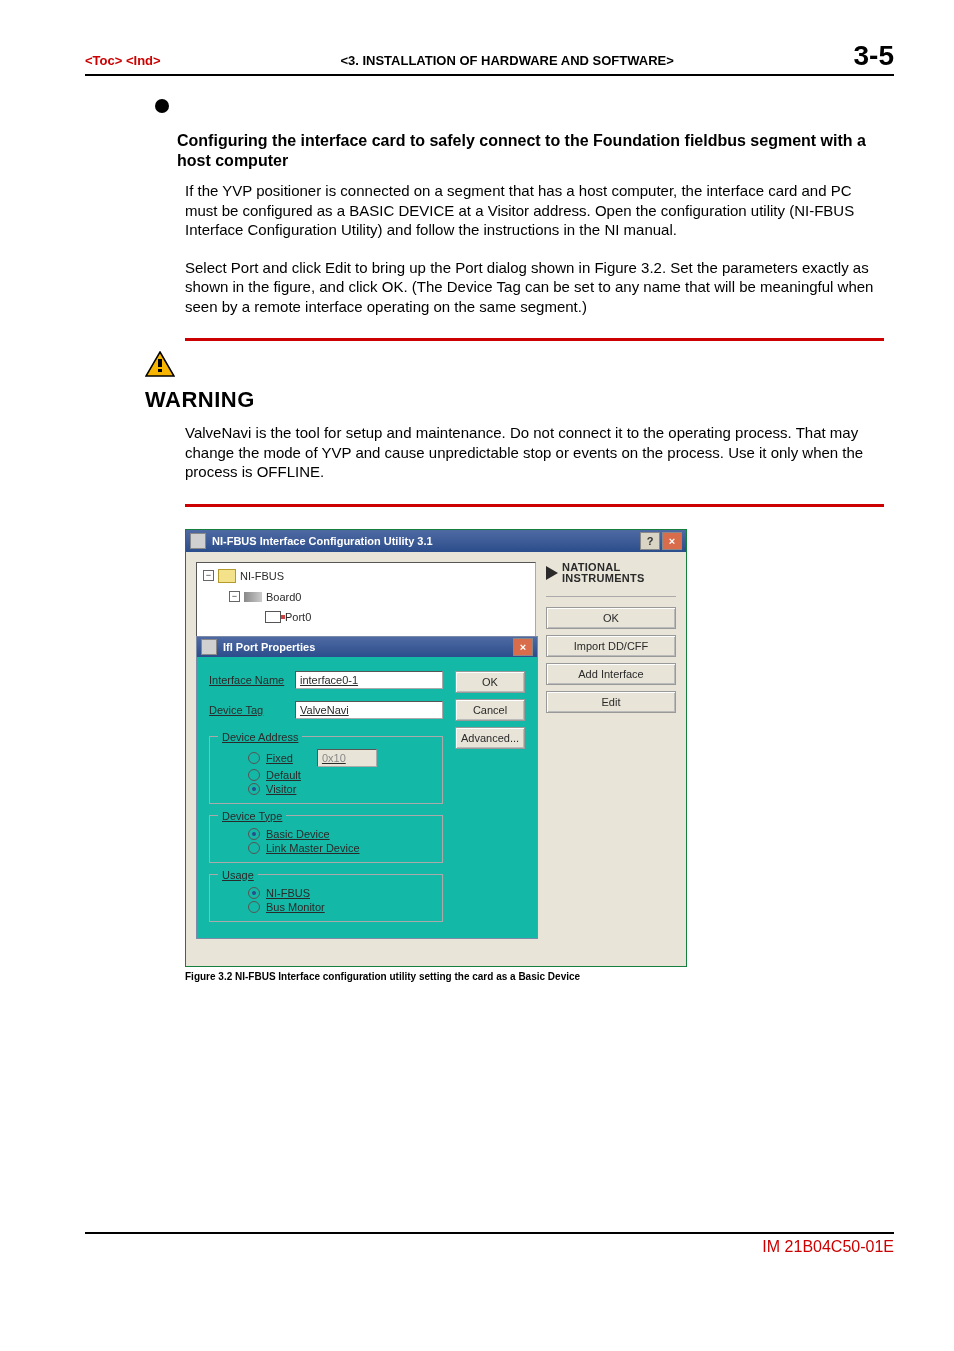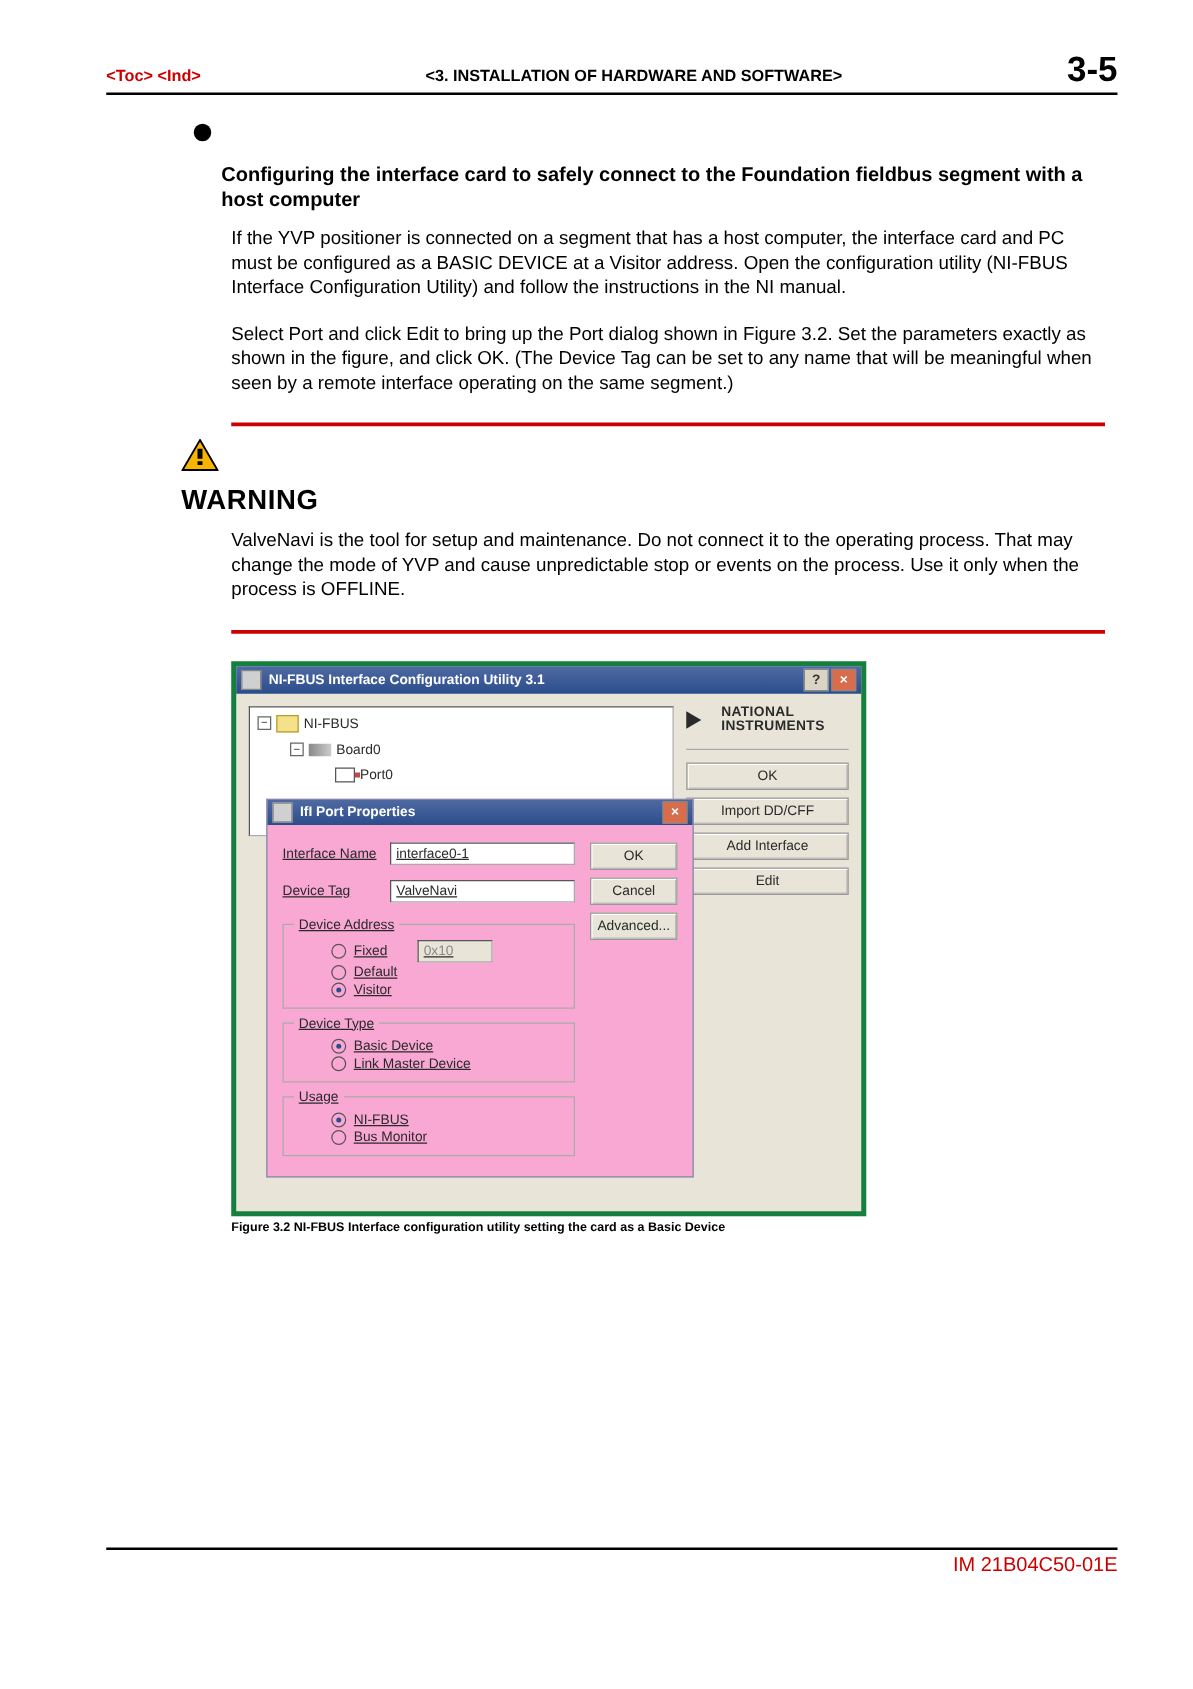--- a/index.html
+++ b/index.html
@@ -86,21 +86,21 @@
   .warn-title {
     font-weight: bold;
     font-size: 22px;
     letter-spacing: 0.5px;
   }
   .figure-wrap {
     margin-top: 22px;
   }
   .app-window {
     width: 500px;
-    border: 4px solid #15803d;
+    border: 1px solid #15803d;
     background: #e8e4d8;
     font-family: Tahoma, Arial, sans-serif;
     font-size: 11px;
     color: #2a2a2a;
     position: relative;
   }
   .titlebar {
     background: linear-gradient(#4f6aa3, #2b4d8b);
     color: #fff;
     font-weight: bold;
@@ -203,21 +203,21 @@
     display: flex;
     flex-direction: column;
     gap: 6px;
   }
   .logo-box {
     text-align: left;
     font-weight: bold;
     color: #2a2a2a;
     display:flex;
     align-items:center;
-    gap:16px;
+    gap:4px;
     margin-bottom:4px;
   }
   .logo-eagle {
     width:0;height:0;
     border-top:7px solid transparent;
     border-bottom:7px solid transparent;
     border-left:12px solid #2a2a2a;
   }
   .logo-text {
     line-height:1;
@@ -233,22 +233,21 @@
     justify-content: center;
     font-size: 11px;
     box-shadow: inset 1px 1px 0 #fff, inset -1px -1px 0 #bbb;
   }
   .dialog {
     position: absolute;
     top: 106px;
     left: 10px;
     width: 340px;
     border: 1px solid #7a8aa8;
-    background: #f9a8d4;
-    margin-left: 14px;
+    background: #14b8a6;
   }
   .dlg-title {
     background: linear-gradient(#4f6aa3, #2b4d8b);
     color:#fff;
     font-weight:bold;
     height:20px;
     display:flex;
     align-items:center;
     justify-content:space-between;
     padding:0 4px;

